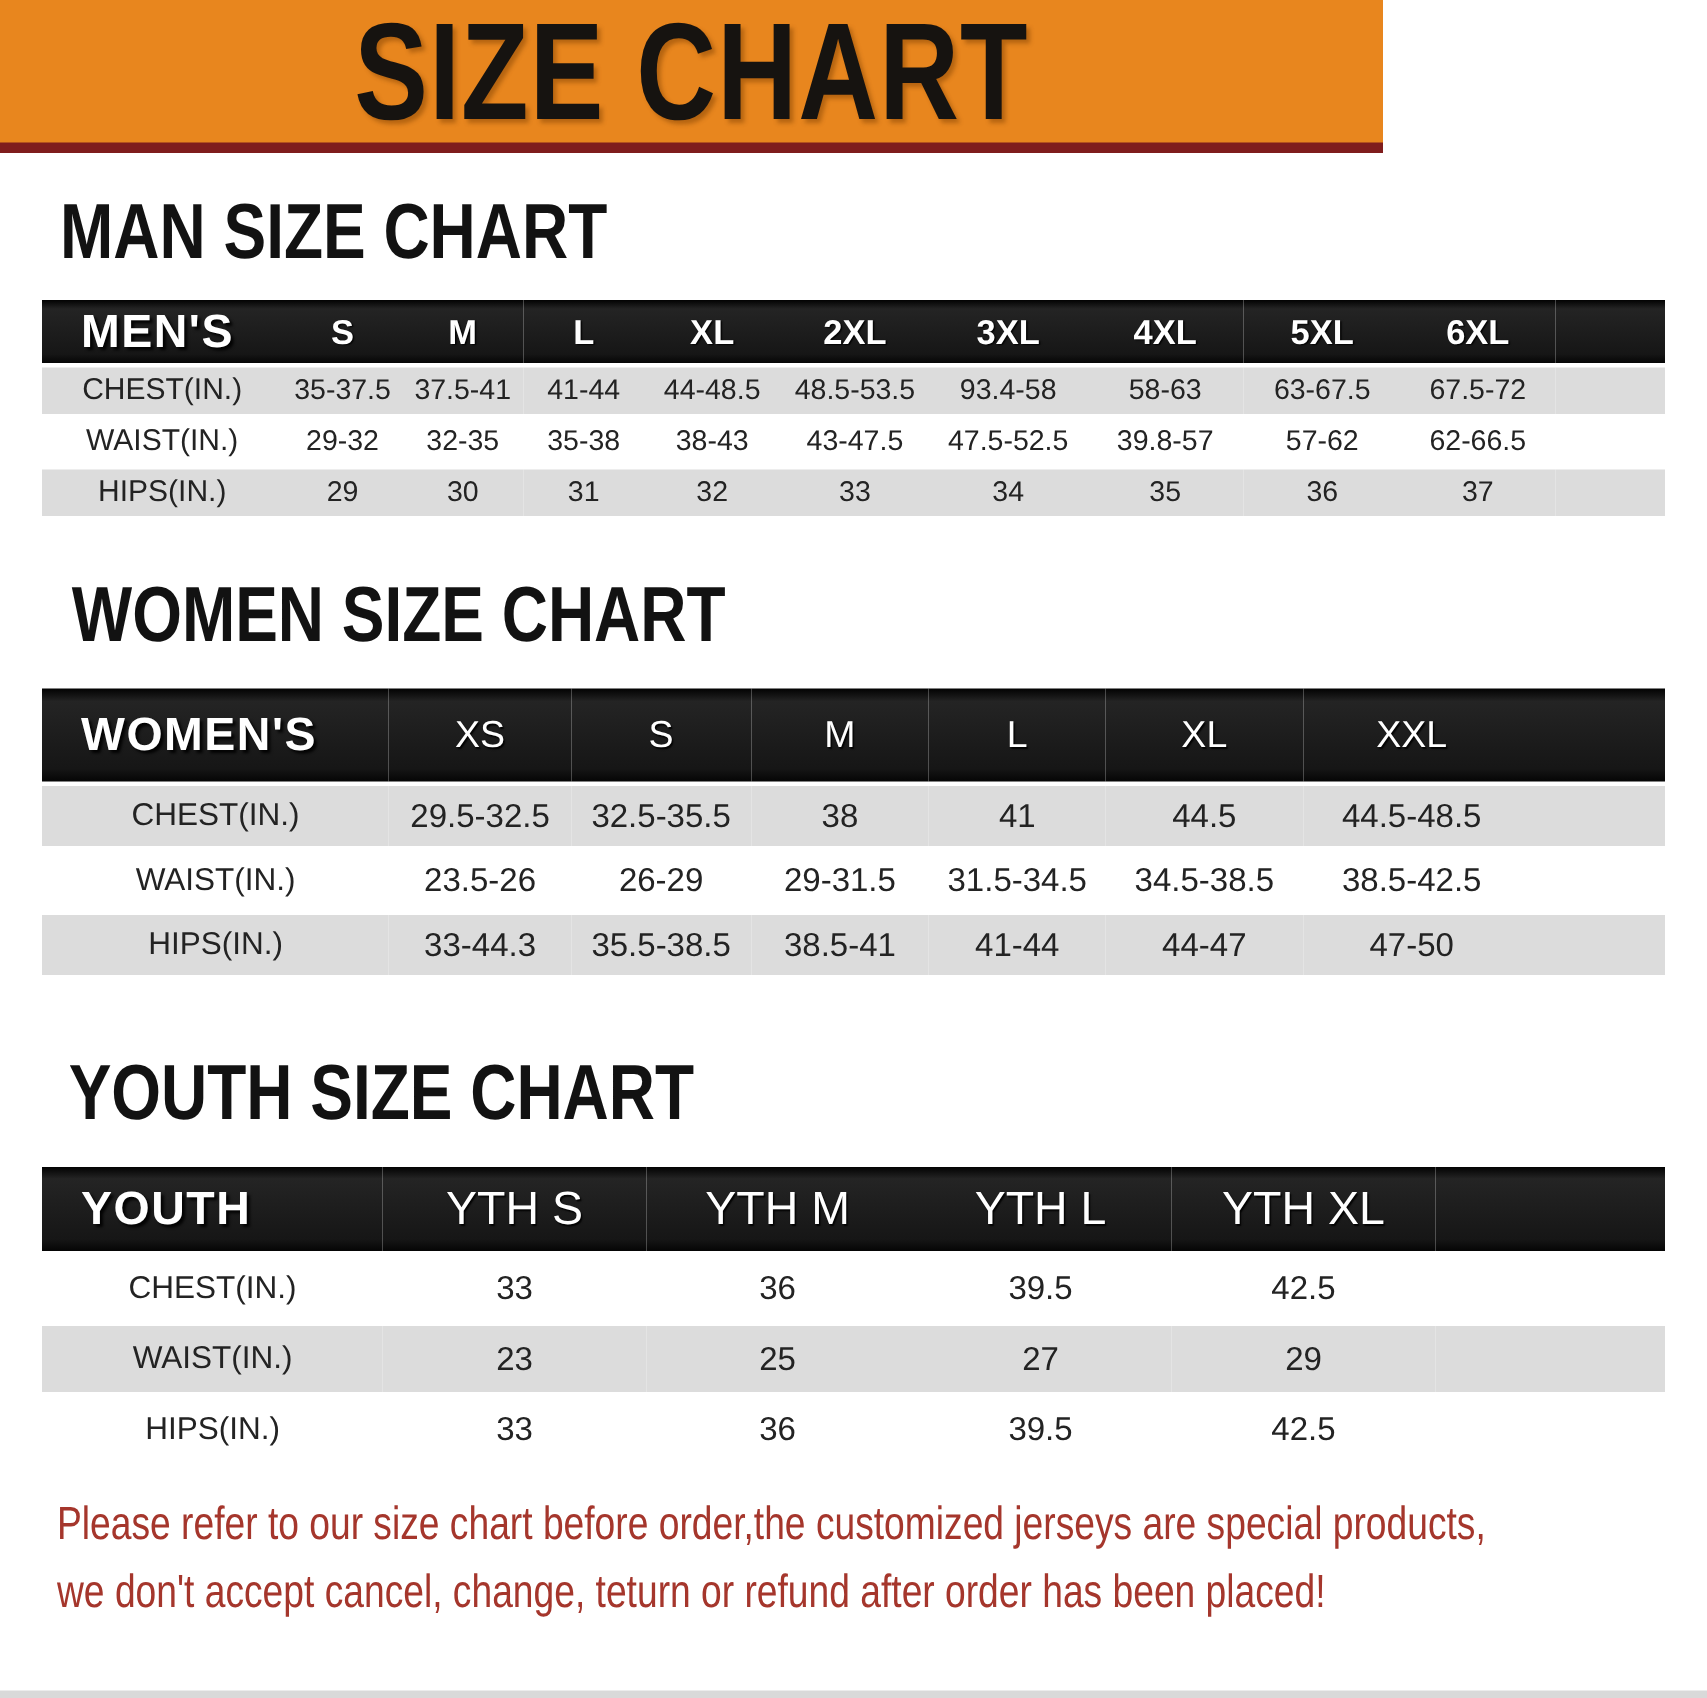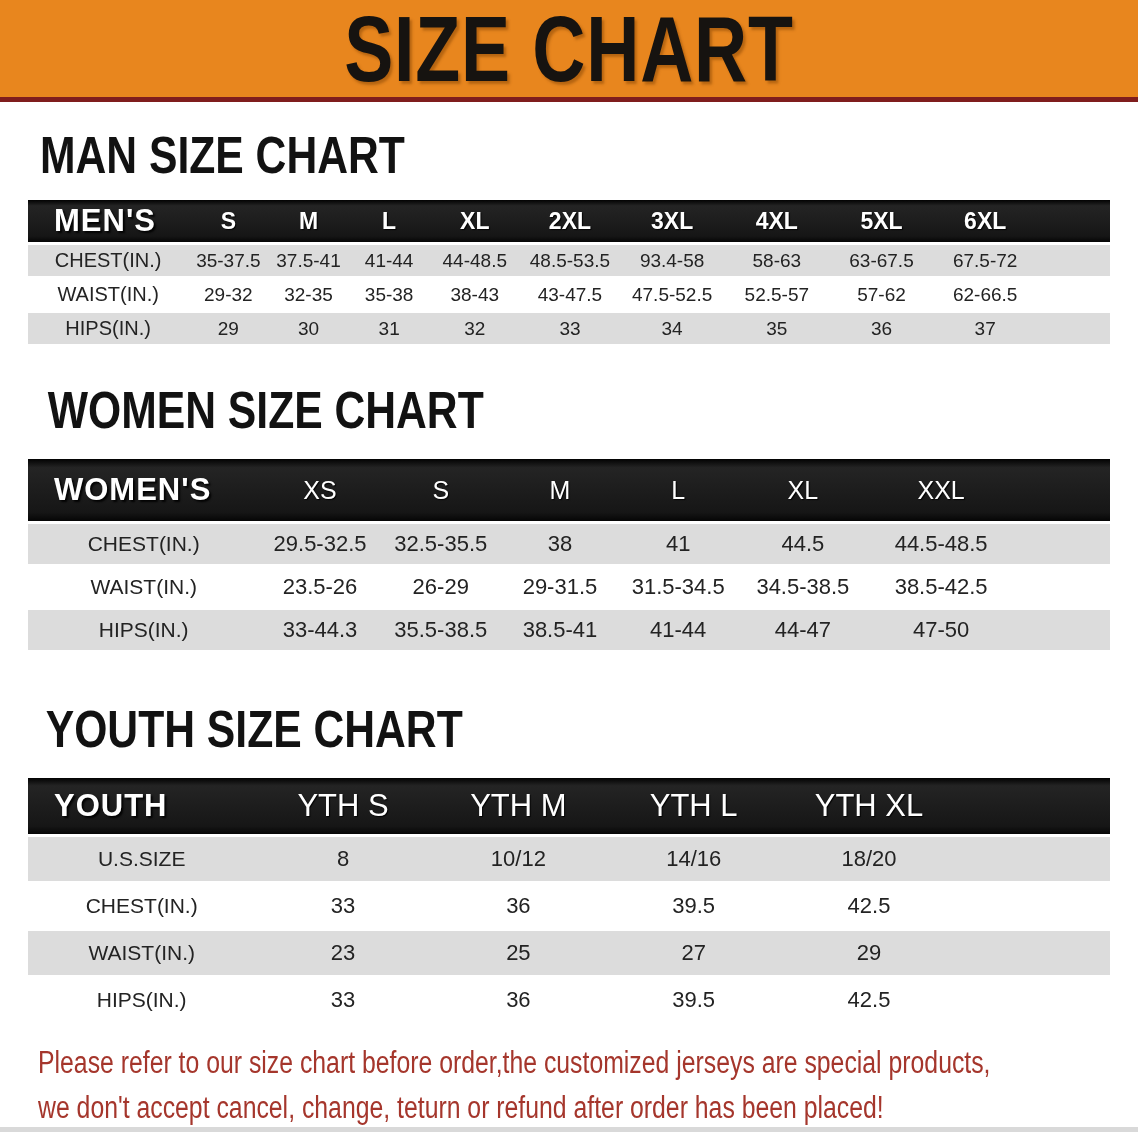--- a/index.html
+++ b/index.html
@@ -1,23 +1,23 @@
 <!DOCTYPE html>
 <html><head>
 <meta charset="utf-8">
 <style>
   * { margin: 0; padding: 0; box-sizing: border-box; }
   html, body { width: 1138px; height: 1132px; background: #ffffff; overflow: hidden;
                font-family: "Liberation Sans", sans-serif; position: relative; }
 
   
   .banner {
-    width: 1138px; height: 102px; background: #E8861E;
+    width: 922px; height: 102px; background: #E8861E;
     display: flex; align-items: center; justify-content: center;
-    border-bottom: 5px solid #7f1d1d;
+    border-bottom: 7px solid #7f1d1d;
   }
   .banner-title {
     display: inline-block; white-space: nowrap;
     font-size: 92px; font-weight: bold; color: #161310;
     transform: scaleX(0.80); transform-origin: center;
     letter-spacing: 1px; line-height: 1;
     text-shadow: 3px 3px 3px rgba(120,60,0,0.45);
   }
 
   
@@ -139,21 +139,21 @@
         <td class="spacer"></td>
       </tr>
       <tr class="row-white">
         <td class="rlabel">WAIST(IN.)</td>
         <td class="val">29-32</td>
         <td class="val">32-35</td>
         <td class="val">35-38</td>
         <td class="val">38-43</td>
         <td class="val">43-47.5</td>
         <td class="val">47.5-52.5</td>
-        <td class="val">52.5-57</td>
+        <td class="val">39.8-57</td>
         <td class="val">57-62</td>
         <td class="val">62-66.5</td>
         <td class="spacer"></td>
       </tr>
       <tr class="row-gray">
         <td class="rlabel">HIPS(IN.)</td>
         <td class="val">29</td>
         <td class="val">30</td>
         <td class="val">31</td>
         <td class="val">32</td>
@@ -243,28 +243,20 @@
       <tr>
         <th class="corner">YOUTH</th>
         <th class="size-h">YTH S</th>
         <th class="size-h">YTH M</th>
         <th class="size-h">YTH L</th>
         <th class="size-h">YTH XL</th>
         <th class="spacer"></th>
       </tr>
     </thead>
   <tbody>
-      <tr class="row-gray">
-        <td class="rlabel">U.S.SIZE</td>
-        <td class="val">8</td>
-        <td class="val">10/12</td>
-        <td class="val">14/16</td>
-        <td class="val">18/20</td>
-        <td class="spacer"></td>
-      </tr>
       <tr class="row-white">
         <td class="rlabel">CHEST(IN.)</td>
         <td class="val">33</td>
         <td class="val">36</td>
         <td class="val">39.5</td>
         <td class="val">42.5</td>
         <td class="spacer"></td>
       </tr>
       <tr class="row-gray">
         <td class="rlabel">WAIST(IN.)</td>

